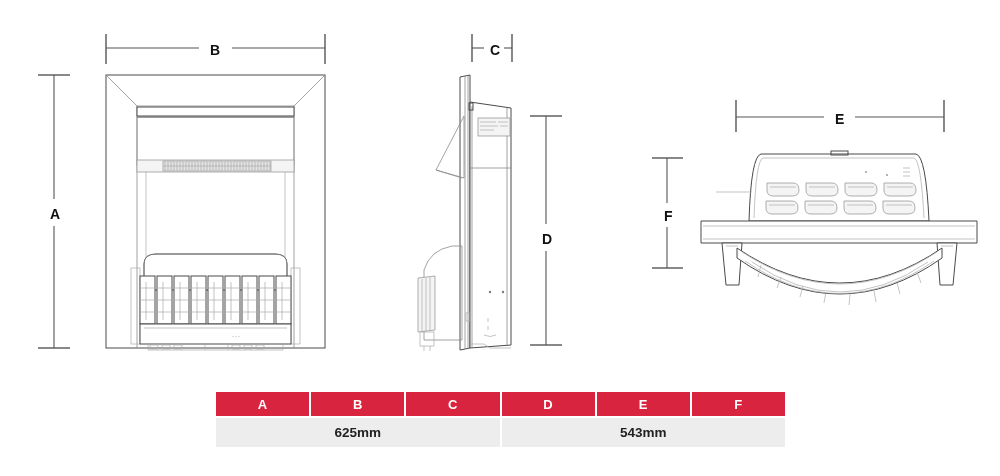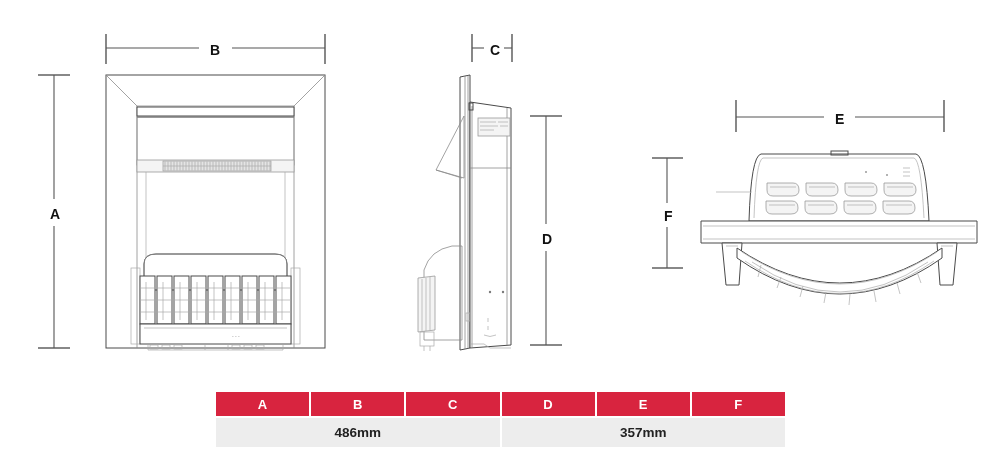--- a/index.html
+++ b/index.html
@@ -367,18 +367,18 @@
   <div class="dim-table">
     <div class="dim-row head">
       <div class="cell">A</div>
       <div class="cell">B</div>
       <div class="cell">C</div>
       <div class="cell">D</div>
       <div class="cell">E</div>
       <div class="cell">F</div>
     </div>
     <div class="dim-row values">
-      <div class="cell">486mm</div>
-      <div class="cell">357mm</div>
+      <div class="cell">625mm</div>
+      <div class="cell">543mm</div>
     </div>
   </div>
 
 </div>
 
 </body></html>

